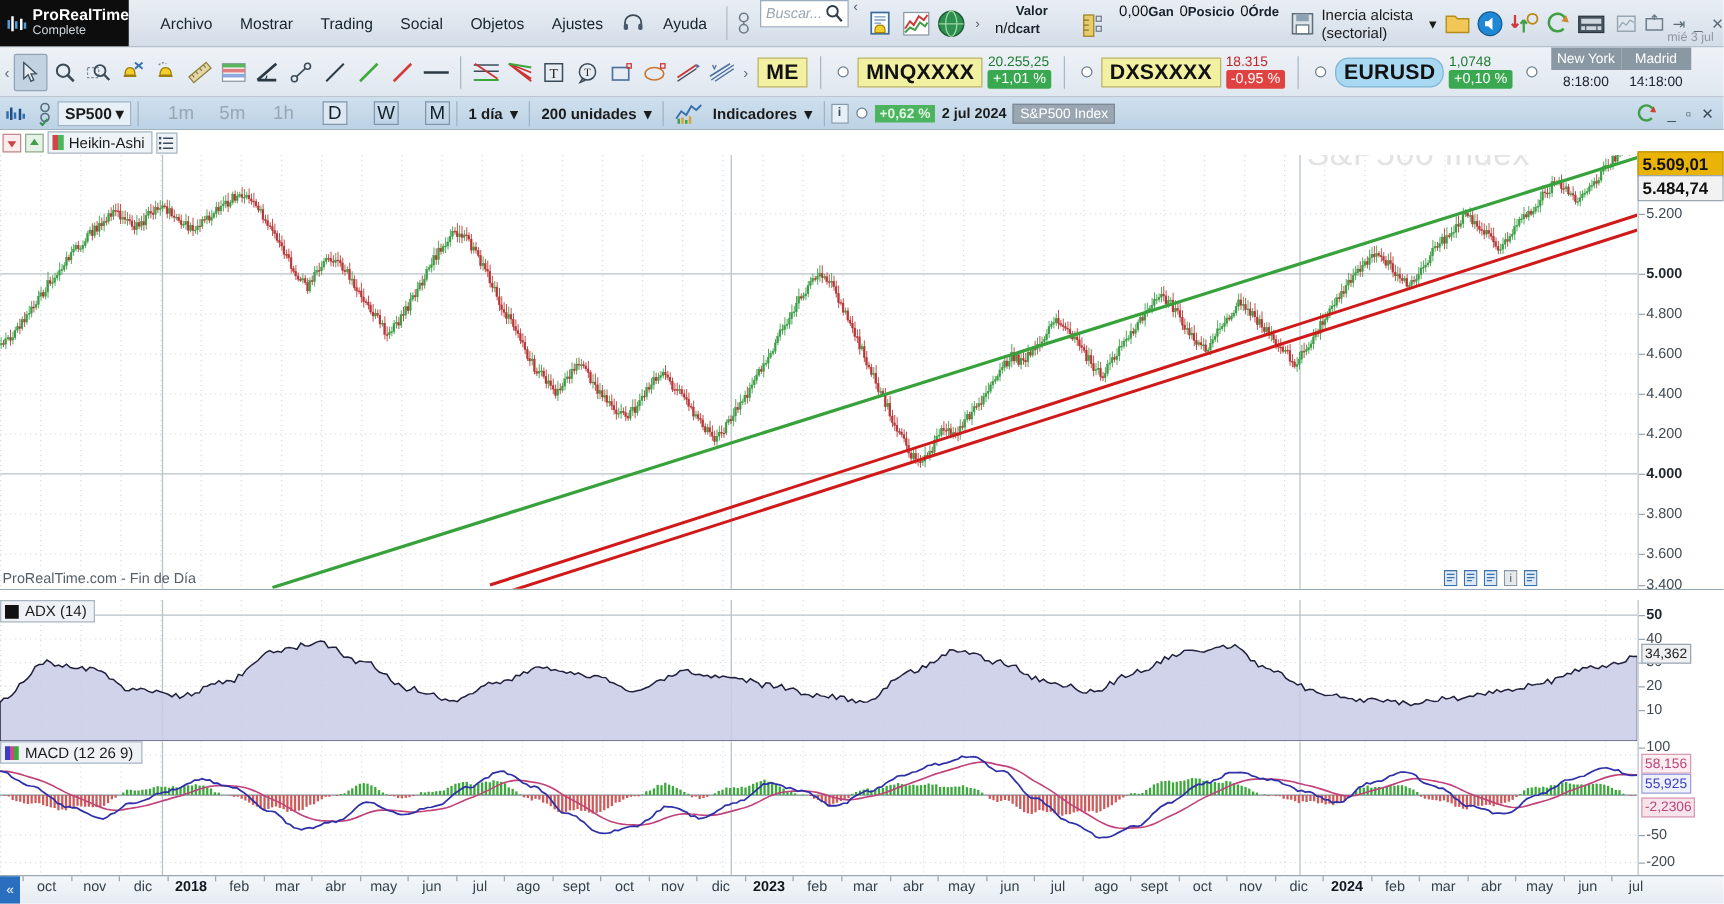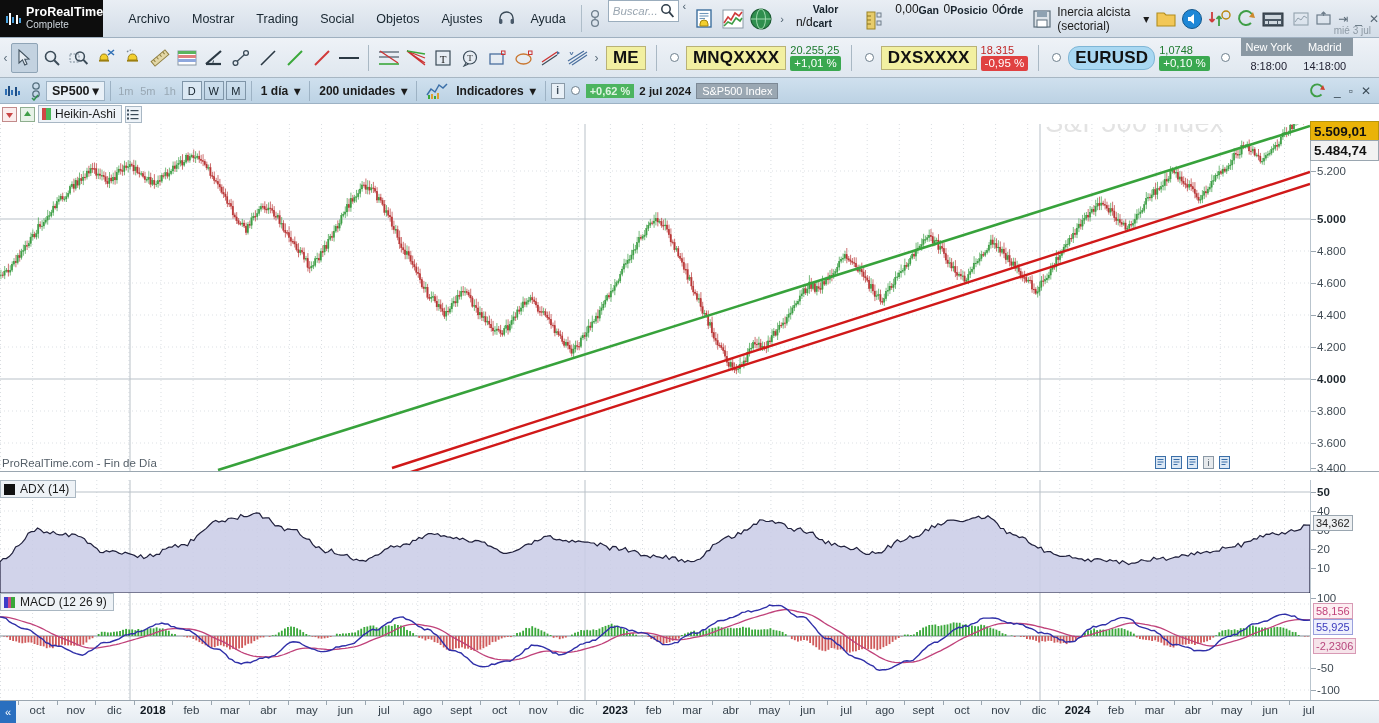--- a/index.html
+++ b/index.html
@@ -101,21 +101,21 @@
     border-bottom:1px solid #9db2c4;
     display:flex; align-items:center; font-size:12px;
   }
   .t3sep{ width:1px; height:20px; background:#9db2c4; margin:0 5px;}
   .tkrbox{
     display:flex; align-items:center; gap:3px; padding:0 5px; height:20px;
     background:#e8f0f7; border:1px solid #9db2c4; font-weight:bold; font-size:12.5px;
   }
   .tfbtn{
     width:20px; height:19px; display:flex; align-items:center; justify-content:center;
-    font-size:11px; border:1px solid transparent; color:#98a7b3;
+    font-size:15px; border:1px solid transparent; color:#98a7b3;margin-left:19px;
   }
   .tfbtn.on{ color:#14212b; border:1px solid #7f95a8; background:#dbe8f3; }
   .selbox{ display:flex; align-items:center; gap:6px; padding:0 4px; font-weight:bold; }
   .grnPct{ background:#4cb45f; color:#dff4e2; font-size:11px; padding:1px 4px; font-weight:bold;}
   .dateTxt{ font-weight:bold; font-size:11.5px; padding:0 5px;}
   .namePill{ background:#9aa7b2; color:#fff; font-size:11px; padding:1px 5px; border:1px solid #7c8996;}
   .t3right{ margin-left:auto; display:flex; align-items:center; gap:8px; padding-right:8px; color:#3b4b57;}
 
   
   .seriesbar{
@@ -2656,21 +2656,21 @@
       <div class="indLabel">
         <span class="sw-macd"></span>
         <span>MACD (12 26 9)</span>
       </div>
       <div class="axis">
         <span class="tick" style="top:5px"></span>
         <span class="tk" style="top:5px">100</span>
         <span class="tick" style="top:75px"></span>
         <span class="tk" style="top:75px">-50</span>
         <span class="tick" style="top:97px"></span>
-        <span class="tk" style="top:97px">-100</span>
+        <span class="tk" style="top:97px">-200</span>
         <span class="valTag red" style="top:18px">58,156</span>
         <span class="valTag blue" style="top:34px">55,925</span>
         <span class="valTag pink" style="top:53px">-2,2306</span>
       </div>
     </div>
   </div>
 
   <div class="xaxis">
     <div class="xscrollL">«</div>
     <div id="xlabels">

